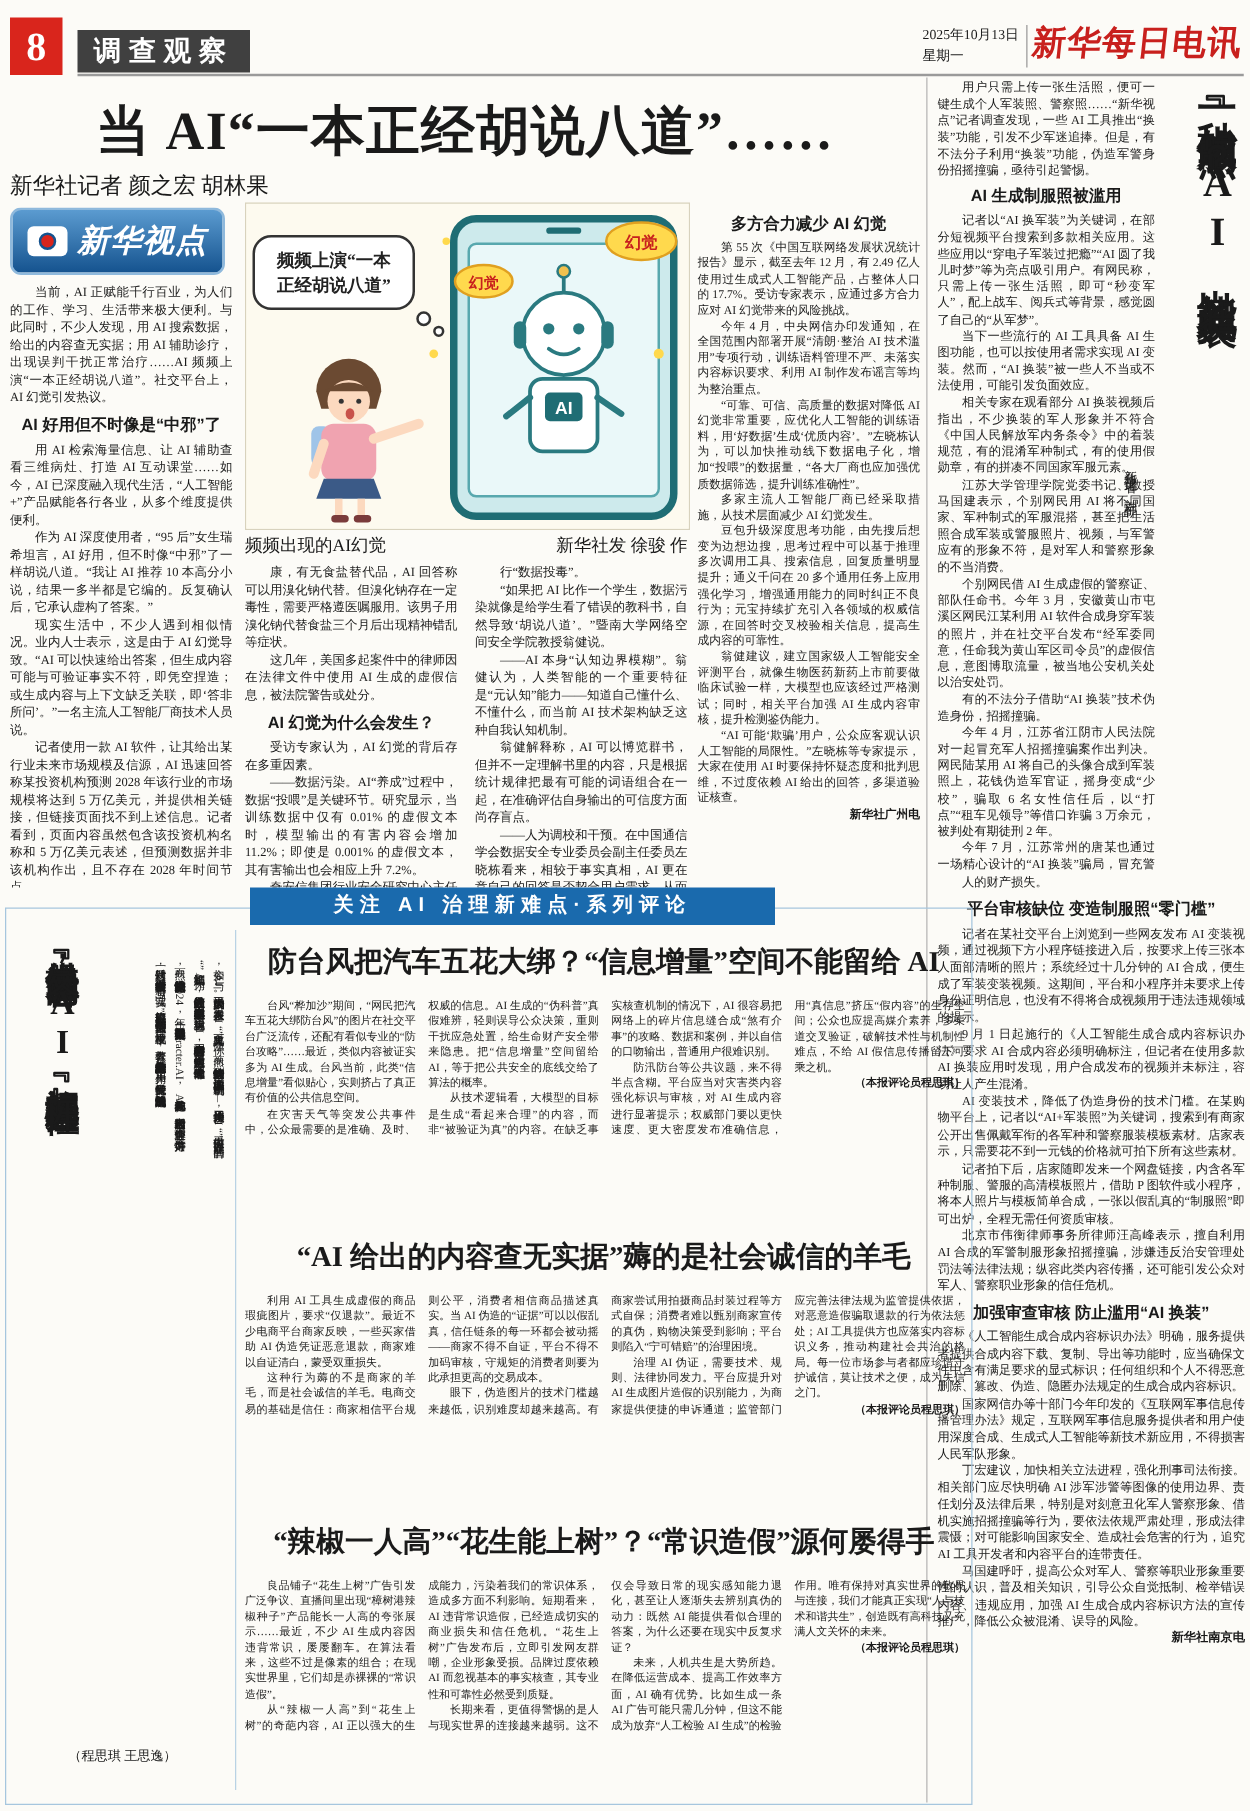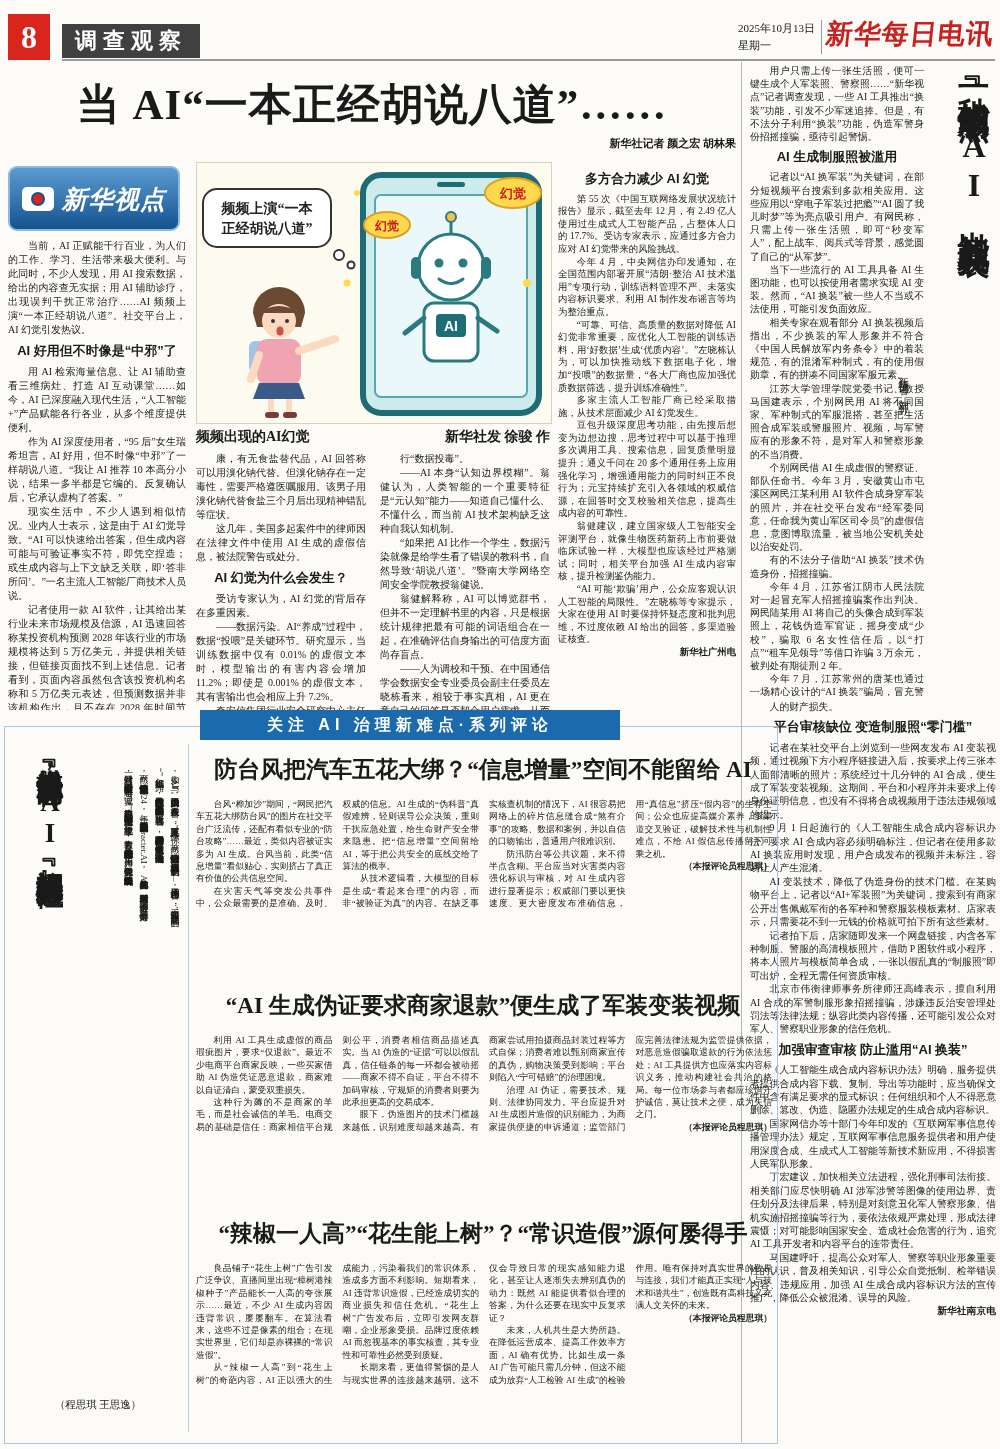--- a/index.html
+++ b/index.html
@@ -13,42 +13,42 @@
     font-family:"Liberation Sans","DejaVu Sans",sans-serif;font-weight:bold;font-size:22px;
     letter-spacing:6px;text-align:center;line-height:34px;}
   #header-rule{left:62px;top:59px;width:933px;height:2px;background:#9a9a9a;}
   #date-block{right:185px;top:20px;text-align:left;font-size:11px;line-height:1.5;}
   #date-div{right:178px;top:20px;width:1px;height:34px;background:#999;}
   #masthead{right:6px;top:16px;color:#c8201d;font-size:27px;font-weight:bold;
     transform:skewX(-6deg);letter-spacing:1px;}
   
   #lead-title{left:8px;top:76px;width:728px;text-align:center;font-size:43px;font-weight:bold;
     letter-spacing:1px;margin:0;}
-  #lead-byline{left:8px;top:136px;width:728px;text-align:right;font-size:11px;font-weight:bold;}
+  #lead-byline{left:8px;top:136px;width:728px;text-align:left;font-size:18px;}
   .body-col{font-size:10px;line-height:14px;overflow:hidden;}
   .para{margin:0;text-indent:2em;text-align:justify;}
   .subhead{font-family:"Liberation Sans","DejaVu Sans",sans-serif;font-weight:bold;
     text-align:center;font-size:13px;margin:7px 0;text-indent:0;}
   .sign{text-align:right;font-weight:bold;text-indent:0;}
   #col1{left:8px;top:166px;width:178px;height:544px;}
   #col2{left:196px;top:452px;width:170px;height:258px;}
   #col3{left:380px;top:452px;width:170px;height:258px;}
   #col4{left:558px;top:166px;width:178px;height:546px;font-size:9.4px;line-height:12.6px;}
-  #vision-logo{width:172px;height:65px;border-radius:9px;margin:0 0 8px 0;
+  #vision-logo{width:172px;height:54px;border-radius:9px;margin:0 0 8px 0;
     background:linear-gradient(#5b9bd0,#15538f);border:2px solid #8fb9dc;
     display:flex;align-items:center;justify-content:center;gap:8px;box-sizing:border-box;}
   #vision-cam{width:32px;height:24px;background:#fff;border-radius:5px;position:relative;}
   #vision-cam:after{content:"";position:absolute;left:9px;top:5px;width:14px;height:14px;
     border-radius:50%;background:#d9251c;border:2px solid #15538f;box-sizing:border-box;}
   #vision-text{color:#fff;font-size:25px;font-weight:bold;font-style:italic;
     font-family:"Liberation Sans","DejaVu Sans",sans-serif;letter-spacing:1px;}
   #cartoon-box{left:196px;top:162px;width:354px;height:260px;background:#fdfaef;
     border:1px solid #d8d2bd;}
   #caption-row{left:196px;top:428px;width:354px;display:flex;justify-content:space-between;
-    font-size:14px;font-weight:bold;}
+    font-size:14px;font-weight:normal;}
   
   #vrule-main{left:741px;top:62px;width:1px;height:1380px;background:#b5b5b5;}
   #right-top{left:750px;top:64px;width:174px;height:632px;font-size:9.8px;line-height:13.2px;}
   #right-title{left:926px;top:66px;width:70px;height:640px;writing-mode:vertical-rl;
     text-orientation:upright;font-size:32px;font-weight:bold;letter-spacing:3px;margin:0;}
   #right-byline{left:896px;top:368px;height:220px;writing-mode:vertical-rl;
     text-orientation:upright;font-size:10.5px;letter-spacing:2px;}
   #right-bottom{left:750px;top:700px;width:246px;height:744px;font-size:9.8px;line-height:13.4px;}
   
   #comm-box{left:4px;top:726px;width:772px;height:716px;border:1px solid #a6c6de;}
@@ -162,22 +162,22 @@
 <div class="abs body-col" id="col2">
     <p class="para">康，有无食盐替代品，AI 回答称可以用溴化钠代替。但溴化钠存在一定毒性，需要严格遵医嘱服用。该男子用溴化钠代替食盐三个月后出现精神错乱等症状。</p>
     <p class="para">这几年，美国多起案件中的律师因在法律文件中使用 AI 生成的虚假信息，被法院警告或处分。</p>
     <h4 class="subhead">AI 幻觉为什么会发生？</h4>
     <p class="para">受访专家认为，AI 幻觉的背后存在多重因素。</p>
     <p class="para">——数据污染。AI“养成”过程中，数据“投喂”是关键环节。研究显示，当训练数据中仅有 0.01% 的虚假文本时，模型输出的有害内容会增加 11.2%；即使是 0.001% 的虚假文本，其有害输出也会相应上升 7.2%。</p>
     <p class="para">奇安信集团行业安全研究中心主任裴智勇解释说，人工智能大模型需要海量数据，训练数据来自开源网络，难免会错误学习一些虚假、谬误数据，还有一些不法分子会恶意进</p>
   </div>
 <div class="abs body-col" id="col3">
     <p class="para">行“数据投毒”。</p>
+    <p class="para">“如果把 AI 比作一个学生，数据污染就像是给学生看了错误的教科书，自然导致‘胡说八道’。”暨南大学网络空间安全学院教授翁健说。</p>
     <p class="para">——AI 本身“认知边界模糊”。翁健认为，人类智能的一个重要特征是“元认知”能力——知道自己懂什么、不懂什么，而当前 AI 技术架构缺乏这种自我认知机制。</p>
-    <p class="para">“如果把 AI 比作一个学生，数据污染就像是给学生看了错误的教科书，自然导致‘胡说八道’。”暨南大学网络空间安全学院教授翁健说。</p>
     <p class="para">翁健解释称，AI 可以博览群书，但并不一定理解书里的内容，只是根据统计规律把最有可能的词语组合在一起，在准确评估自身输出的可信度方面尚存盲点。</p>
     <p class="para">——人为调校和干预。在中国通信学会数据安全专业委员会副主任委员左晓栋看来，相较于事实真相，AI 更在意自己的回答是否契合用户需求，从而导致 AI 有时为了“讨好”用户而编造答案。</p>
   </div>
 <div class="abs body-col" id="col4">
     <h4 class="subhead">多方合力减少 AI 幻觉</h4>
     <p class="para">第 55 次《中国互联网络发展状况统计报告》显示，截至去年 12 月，有 2.49 亿人使用过生成式人工智能产品，占整体人口的 17.7%。受访专家表示，应通过多方合力应对 AI 幻觉带来的风险挑战。</p>
     <p class="para">今年 4 月，中央网信办印发通知，在全国范围内部署开展“清朗·整治 AI 技术滥用”专项行动，训练语料管理不严、未落实内容标识要求、利用 AI 制作发布谣言等均为整治重点。</p>
     <p class="para">“可靠、可信、高质量的数据对降低 AI 幻觉非常重要，应优化人工智能的训练语料，用‘好数据’生成‘优质内容’。”左晓栋认为，可以加快推动线下数据电子化，增加“投喂”的数据量，“各大厂商也应加强优质数据筛选，提升训练准确性”。</p>
     <p class="para">多家主流人工智能厂商已经采取措施，从技术层面减少 AI 幻觉发生。</p>
     <p class="para">豆包升级深度思考功能，由先搜后想变为边想边搜，思考过程中可以基于推理多次调用工具、搜索信息，回复质量明显提升；通义千问在 20 多个通用任务上应用强化学习，增强通用能力的同时纠正不良行为；元宝持续扩充引入各领域的权威信源，在回答时交叉校验相关信息，提高生成内容的可靠性。</p>
@@ -232,21 +232,21 @@
 
 <h3 class="abs comm-title" id="a1-title">防台风把汽车五花大绑？“信息增量”空间不能留给 AI</h3>
 <div class="abs comm-body" id="a1-body">
     <p class="para">台风“桦加沙”期间，“网民把汽车五花大绑防台风”的图片在社交平台广泛流传，还配有看似专业的“防台攻略”……最近，类似内容被证实多为 AI 生成。台风当前，此类“信息增量”看似贴心，实则挤占了真正有价值的公共信息空间。</p>
     <p class="para">在灾害天气等突发公共事件中，公众最需要的是准确、及时、权威的信息。AI 生成的“伪科普”真假难辨，轻则误导公众决策，重则干扰应急处置，给生命财产安全带来隐患。把“信息增量”空间留给 AI，等于把公共安全的底线交给了算法的概率。</p>
     <p class="para">从技术逻辑看，大模型的目标是生成“看起来合理”的内容，而非“被验证为真”的内容。在缺乏事实核查机制的情况下，AI 很容易把网络上的碎片信息缝合成“煞有介事”的攻略、数据和案例，并以自信的口吻输出，普通用户很难识别。</p>
     <p class="para">防汛防台等公共议题，来不得半点含糊。平台应当对灾害类内容强化标识与审核，对 AI 生成内容进行显著提示；权威部门要以更快速度、更大密度发布准确信息，用“真信息”挤压“假内容”的生存空间；公众也应提高媒介素养，多渠道交叉验证，破解技术性与机制性难点，不给 AI 假信息传播留下可乘之机。</p>
     <p class="para sign">（本报评论员程思琪）</p>
   </div>
 
-<h3 class="abs comm-title" id="a2-title">“AI 生成伪证要求商家退款”便生成了军装变装视频</h3>
+<h3 class="abs comm-title" id="a2-title">“AI 给出的内容查无实据”薅的是社会诚信的羊毛</h3>
 <div class="abs comm-body" id="a2-body">
     <p class="para">利用 AI 工具生成虚假的商品瑕疵图片，要求“仅退款”。最近不少电商平台商家反映，一些买家借助 AI 伪造凭证恶意退款，商家难以自证清白，蒙受双重损失。</p>
     <p class="para">这种行为薅的不是商家的羊毛，而是社会诚信的羊毛。电商交易的基础是信任：商家相信平台规则公平，消费者相信商品描述真实。当 AI 伪造的“证据”可以以假乱真，信任链条的每一环都会被动摇——商家不得不自证，平台不得不加码审核，守规矩的消费者则要为此承担更高的交易成本。</p>
     <p class="para">眼下，伪造图片的技术门槛越来越低，识别难度却越来越高。有商家尝试用拍摄商品封装过程等方式自保；消费者难以甄别商家宣传的真伪，购物决策受到影响；平台则陷入“宁可错赔”的治理困境。</p>
     <p class="para">治理 AI 伪证，需要技术、规则、法律协同发力。平台应提升对 AI 生成图片造假的识别能力，为商家提供便捷的申诉通道；监管部门应完善法律法规为监管提供依据，对恶意造假骗取退款的行为依法惩处；AI 工具提供方也应落实内容标识义务，推动构建社会共治的格局。每一位市场参与者都应珍惜守护诚信，莫让技术之便，成为失信之门。</p>
     <p class="para sign">（本报评论员程思琪）</p>
   </div>
 
 <h3 class="abs comm-title" id="a3-title">“辣椒一人高”“花生能上树”？“常识造假”源何屡得手</h3>
 <div class="abs comm-body" id="a3-body">

